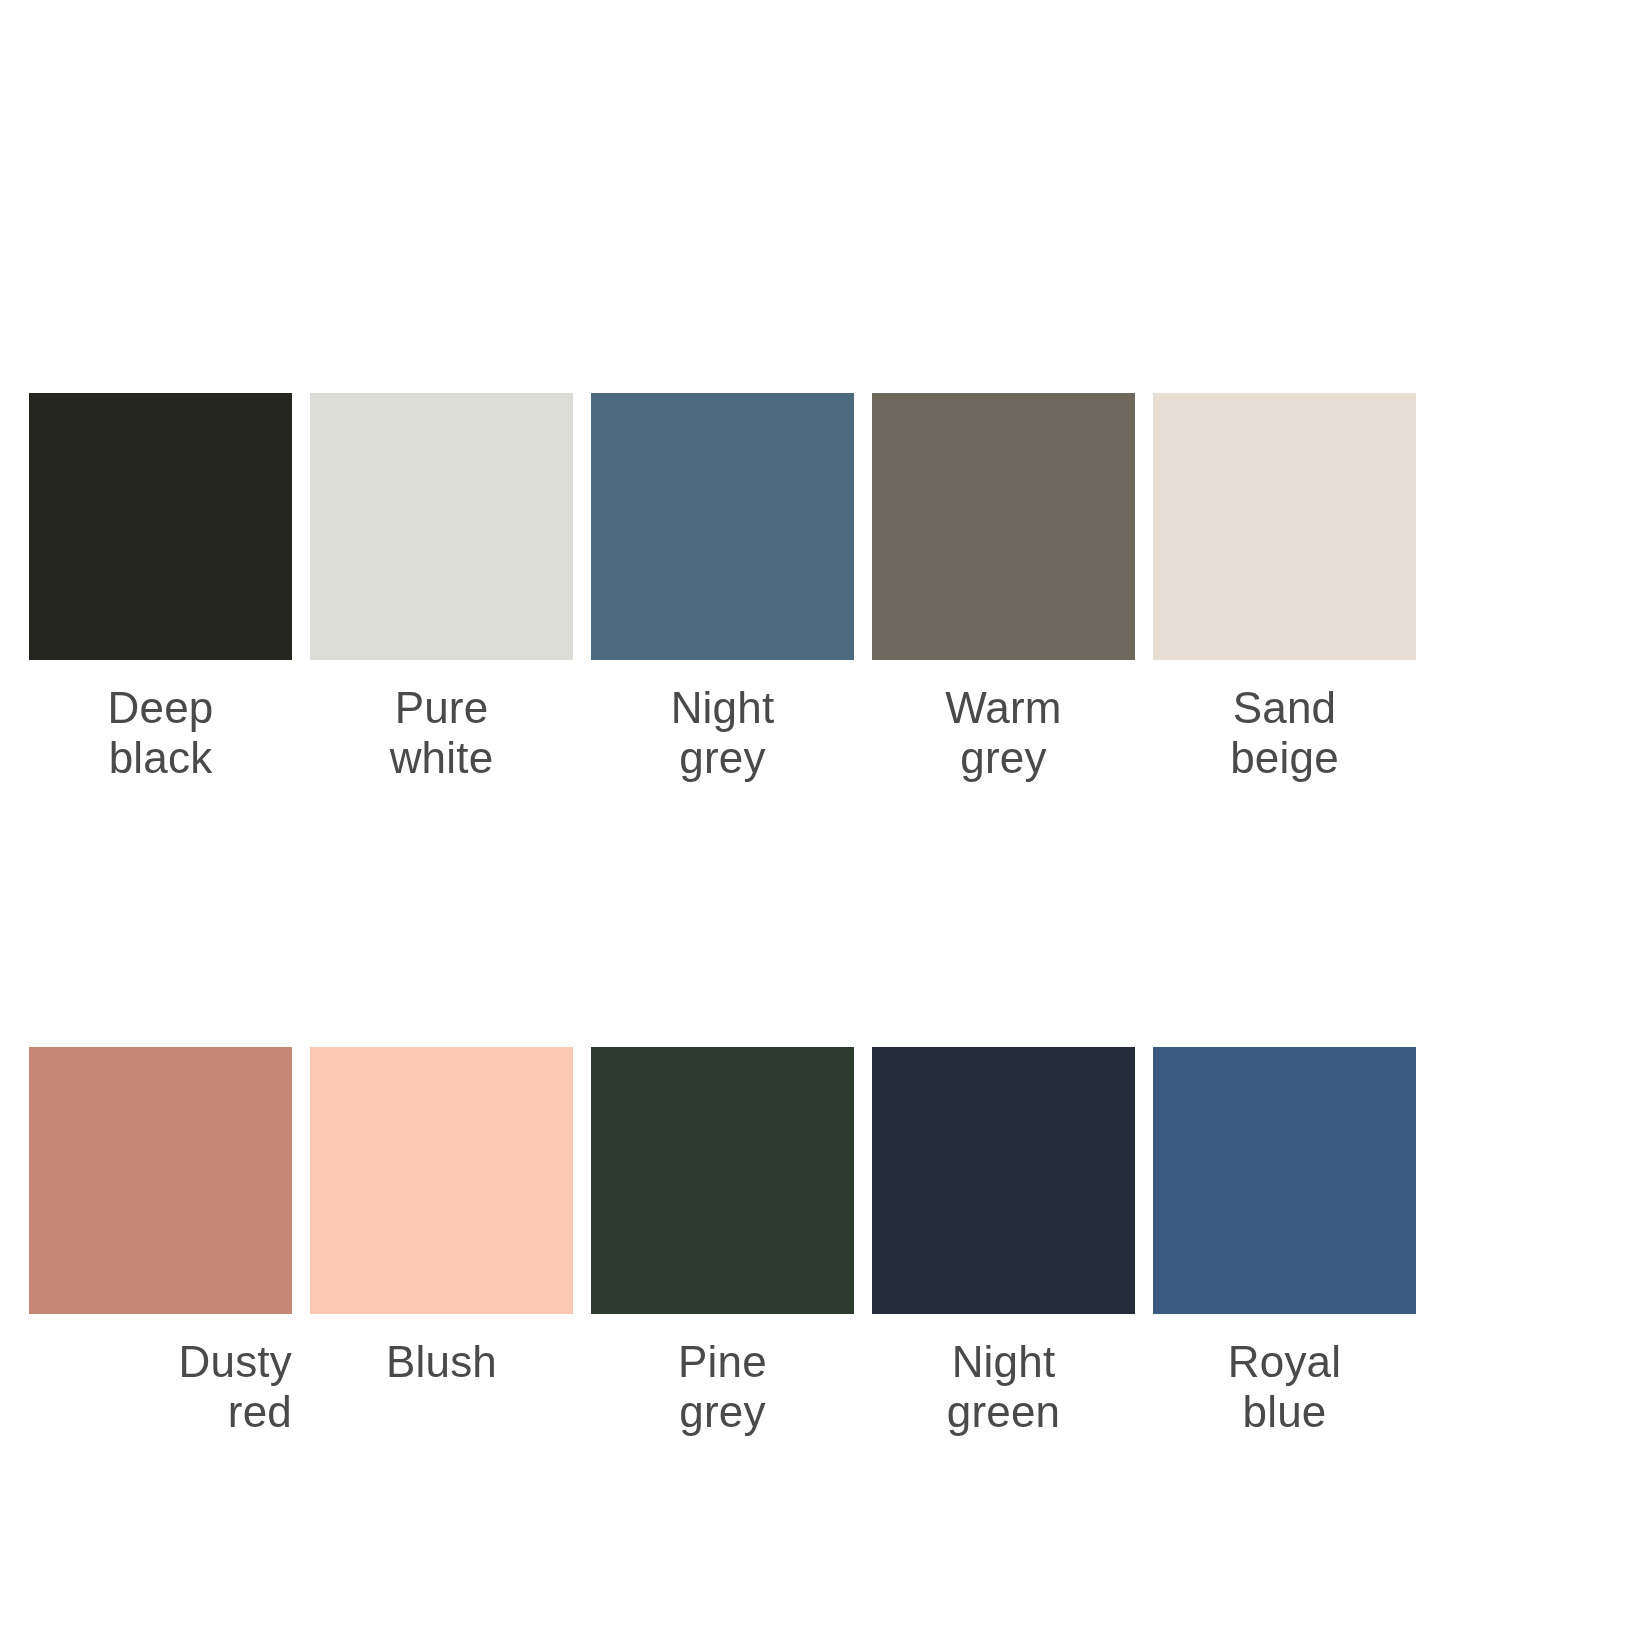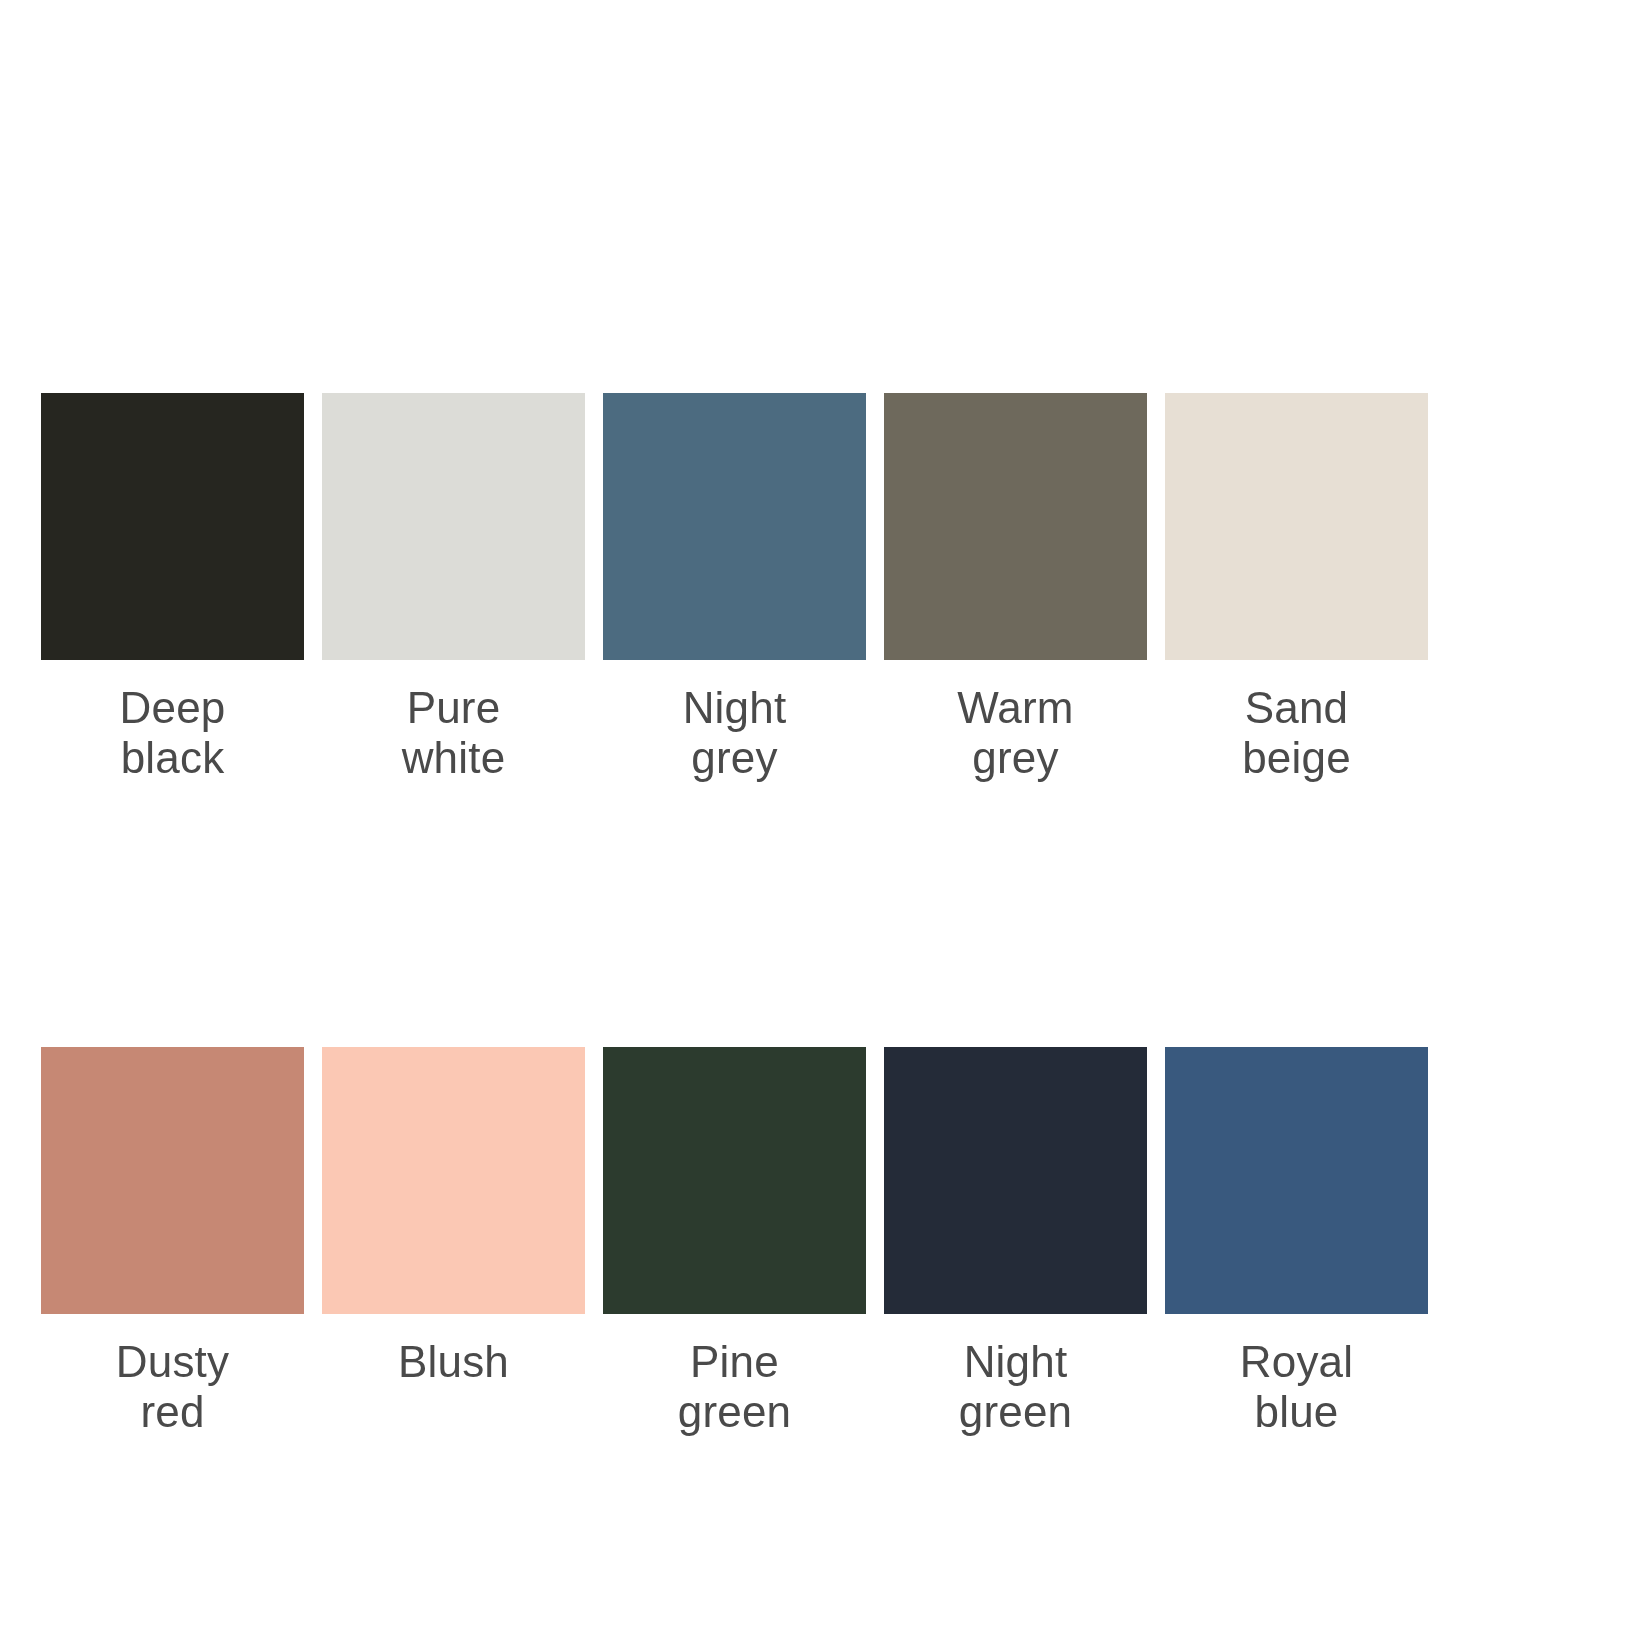--- a/index.html
+++ b/index.html
@@ -19,21 +19,21 @@
     position: absolute;
     left: 0;
     top: 0;
     width: 1652px;
     height: 1652px;
     background: #ffffff;
   }
 
   .palette-grid {
     position: absolute;
-    left: 41px;
+    left: 29px;
     top: 393px;
     width: 1570px;
     display: grid;
     grid-template-columns: repeat(5, 263px);
     column-gap: 44px;
     row-gap: 0;
     gap: 18px;
   }
 
   .swatch-cell {
@@ -100,33 +100,33 @@
     <div class="swatch-cell">
       <div class="swatch-chip" style="background-color: rgb(231, 223, 212);"></div>
       <div class="swatch-label" style="color: rgb(74, 74, 74);">Sand
 beige</div>
     </div>
 
     <div class="row-gap-spacer"></div>
 
     <div class="swatch-cell">
       <div class="swatch-chip" style="background-color: rgb(198, 136, 116);"></div>
-      <div class="swatch-label" style="color: rgb(74, 74, 74);">Dusty
+      <div class="swatch-label" style="color: rgb(74, 74, 74); text-align: right;">Dusty
 red</div>
     </div>
 
     <div class="swatch-cell">
       <div class="swatch-chip" style="background-color: rgb(251, 200, 180);"></div>
       <div class="swatch-label" style="color: rgb(74, 74, 74);">Blush</div>
     </div>
 
     <div class="swatch-cell">
       <div class="swatch-chip" style="background-color: rgb(44, 59, 46);"></div>
       <div class="swatch-label" style="color: rgb(74, 74, 74);">Pine
-green</div>
+grey</div>
     </div>
 
     <div class="swatch-cell">
       <div class="swatch-chip" style="background-color: rgb(36, 43, 56);"></div>
       <div class="swatch-label" style="color: rgb(74, 74, 74);">Night
 green</div>
     </div>
 
     <div class="swatch-cell">
       <div class="swatch-chip" style="background-color: rgb(57, 89, 126);"></div>

